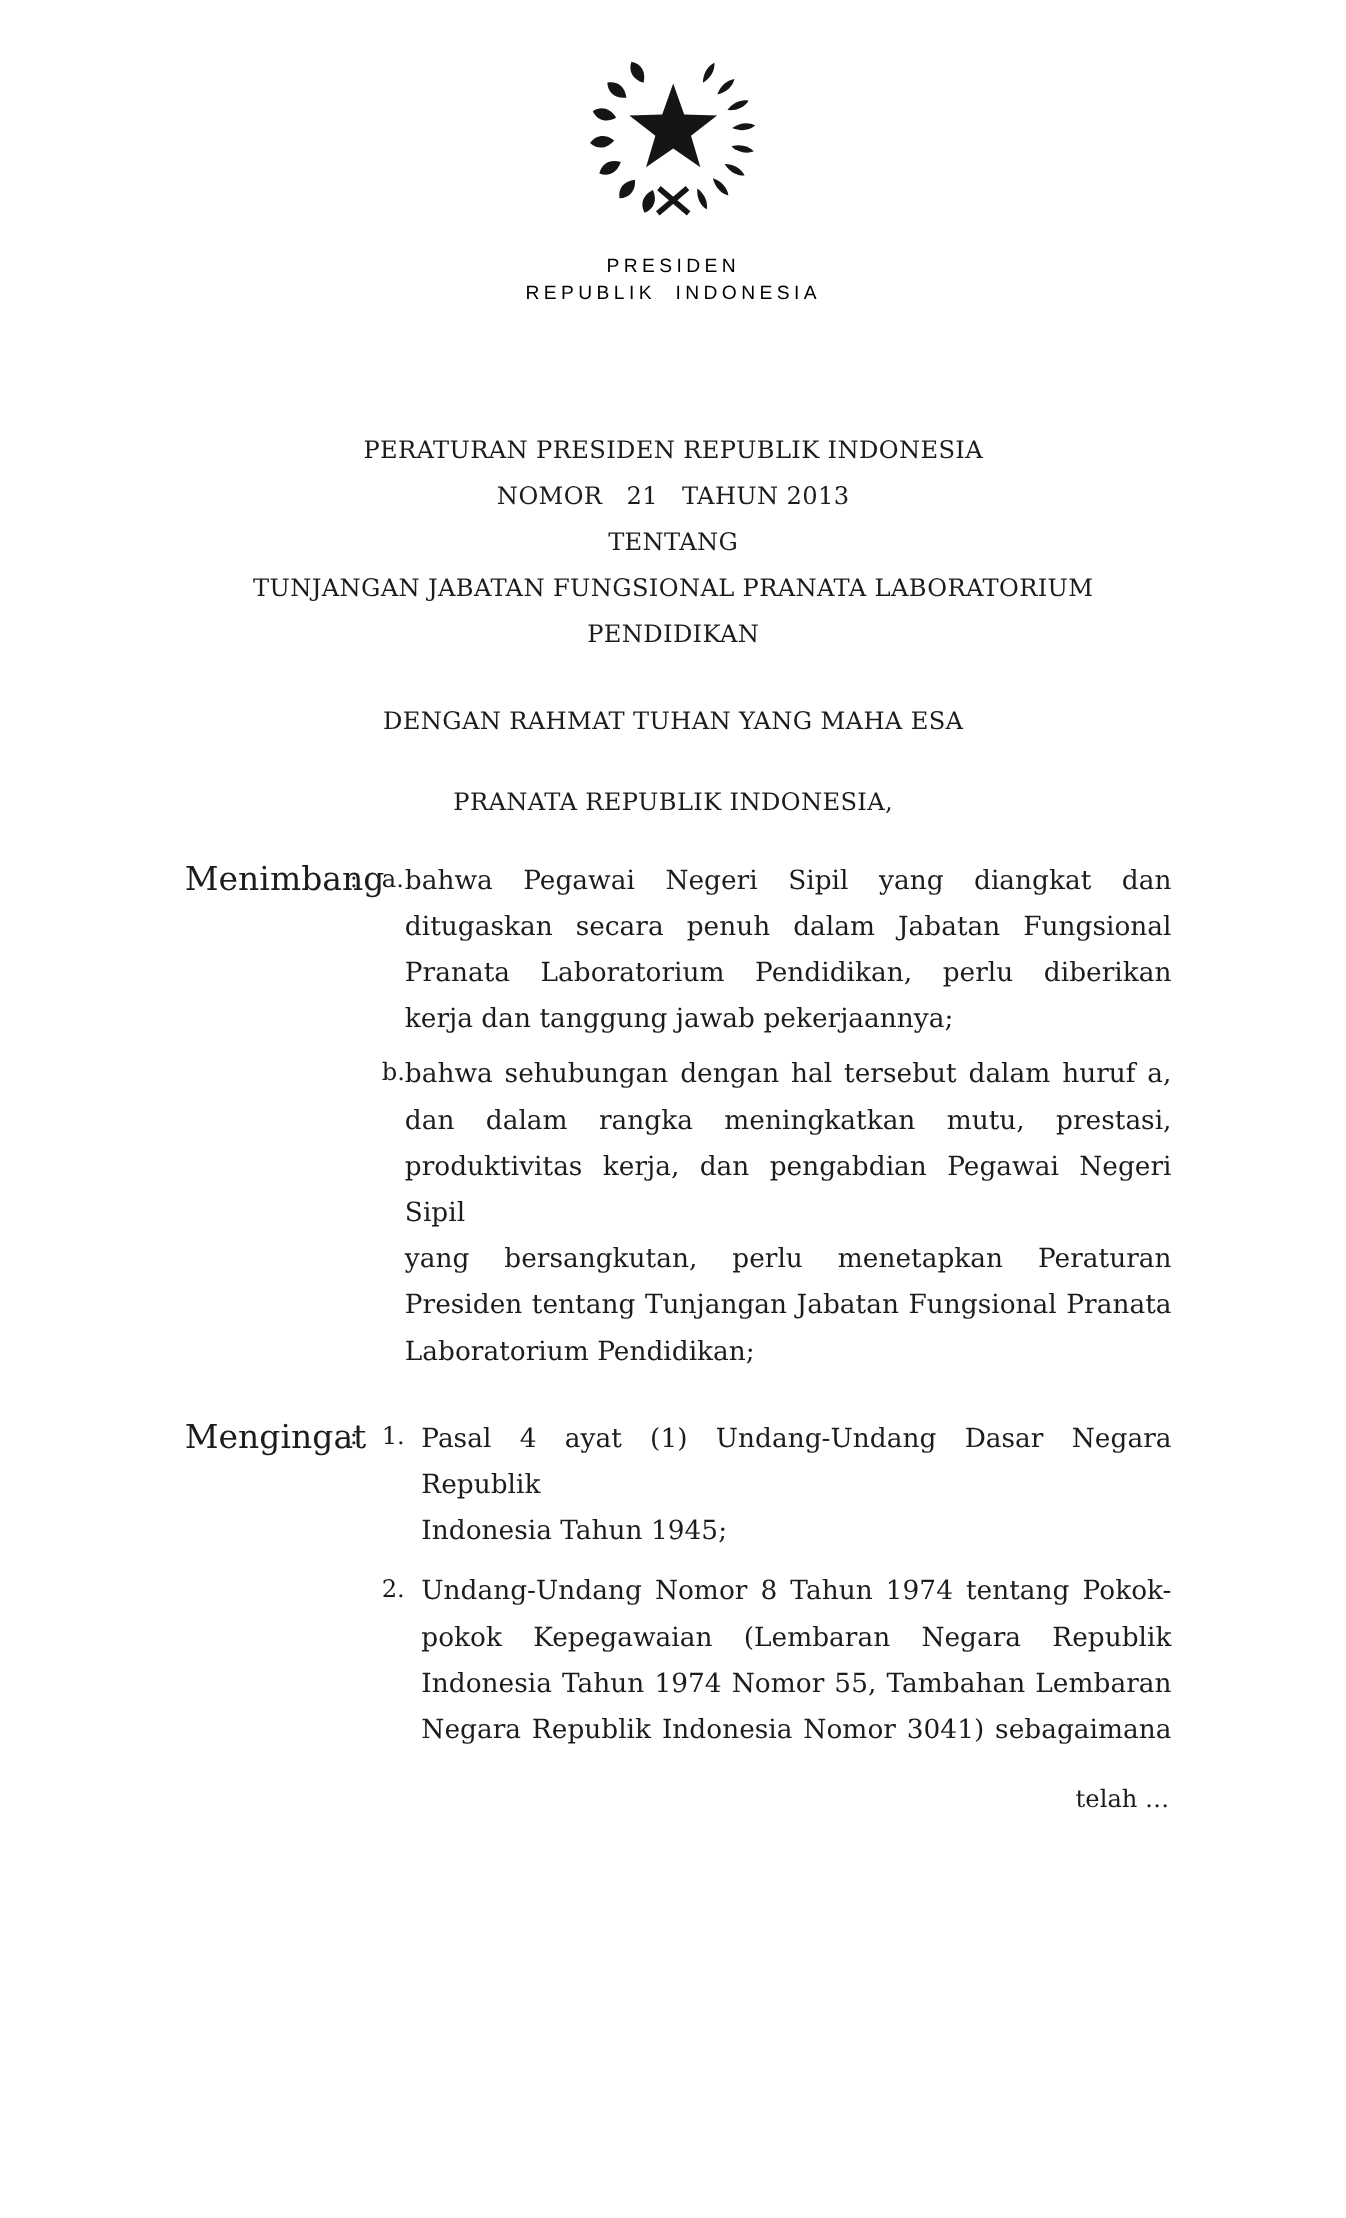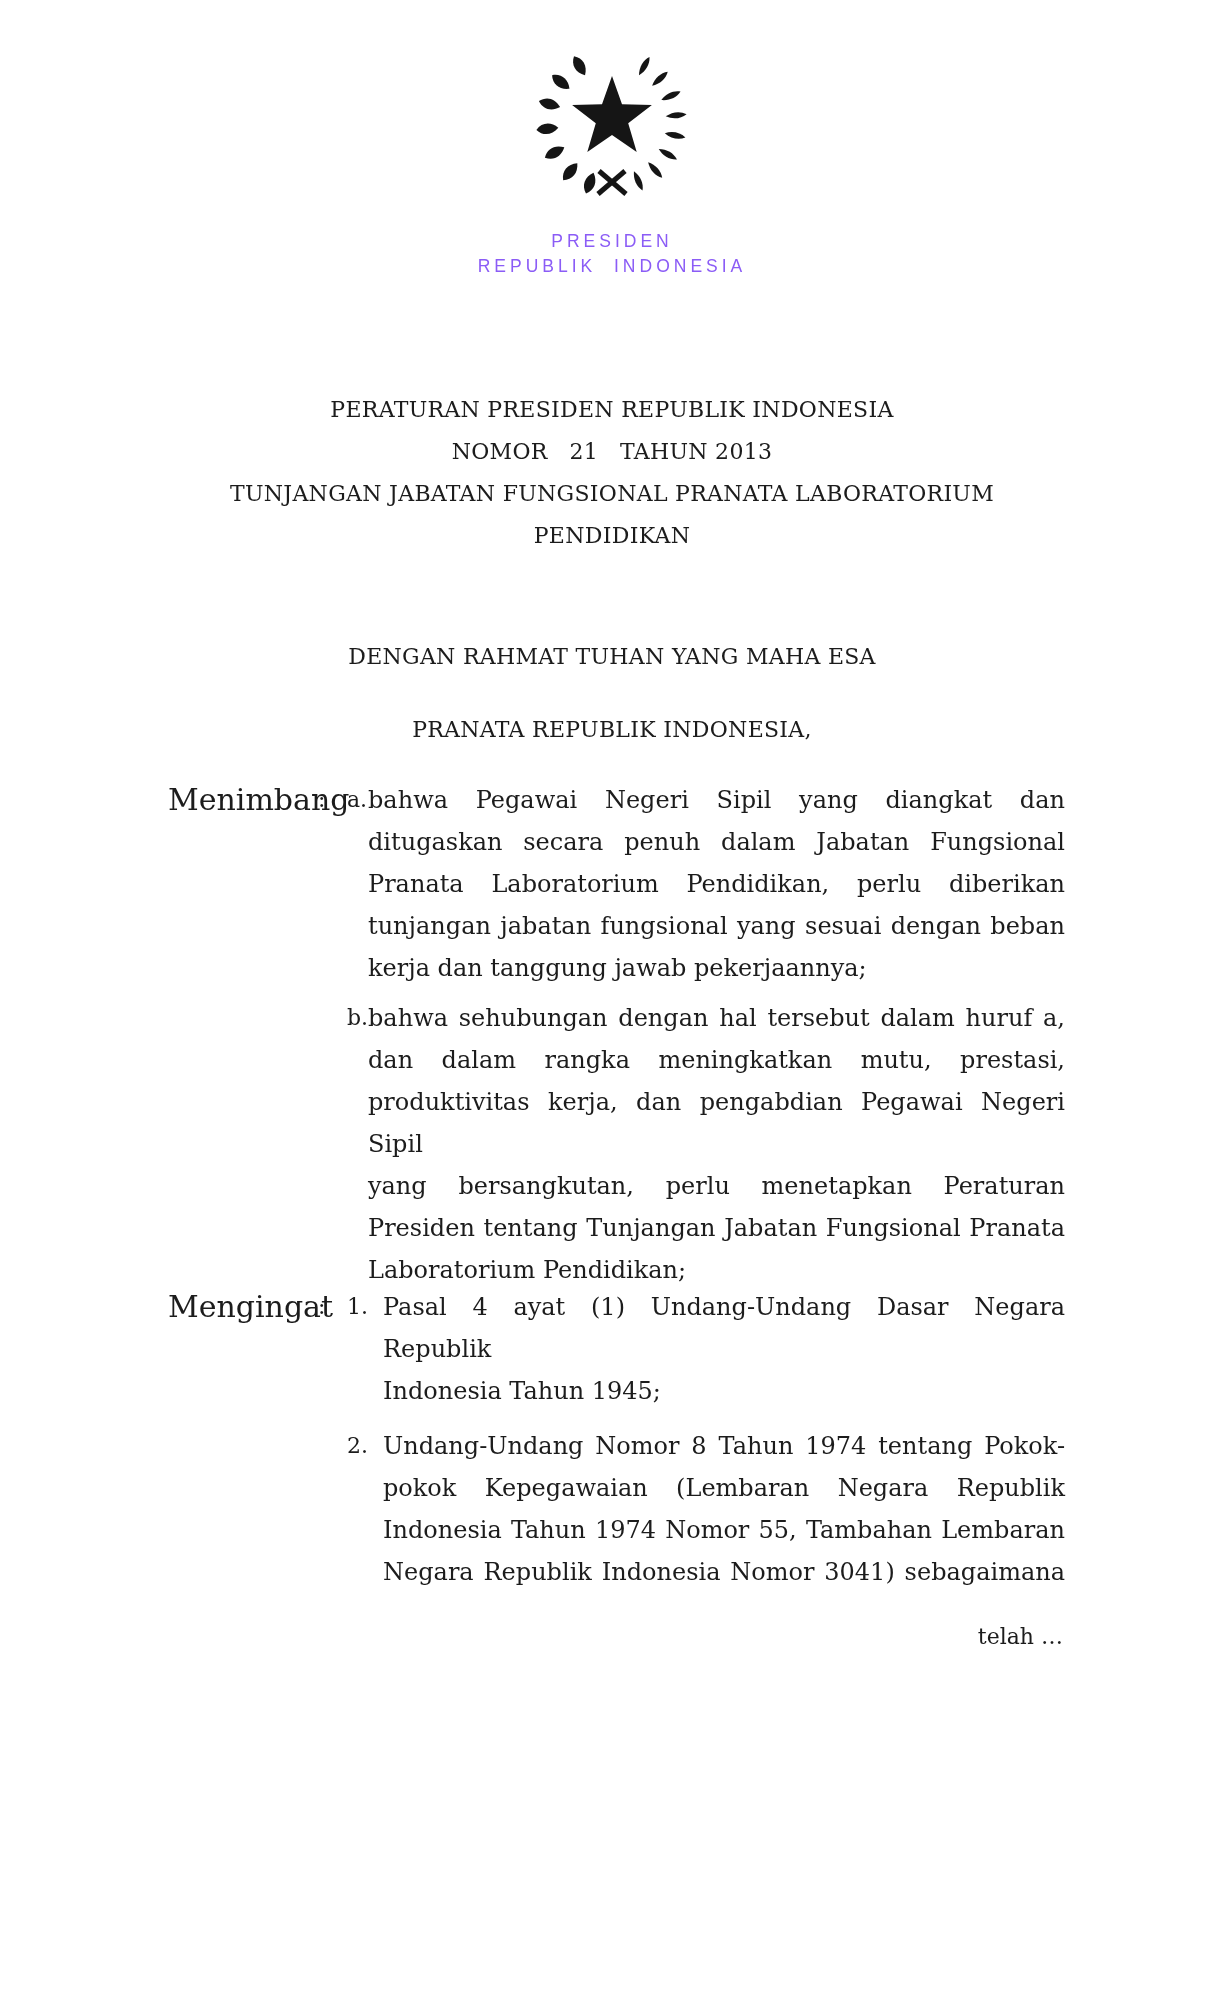--- a/index.html
+++ b/index.html
@@ -12,21 +12,21 @@
     font-family:"DejaVu Serif", serif;
     overflow:hidden;
   }
   
   .seal { position:absolute; left:532px; top:52px; width:160px; height:152px; }
   .letterhead {
     position:absolute; left:0; top:229px; width:1224px;
     text-align:center;
     font-family:"Liberation Sans", sans-serif;
     font-size:17.5px; line-height:25px;
-    letter-spacing:4px; color:#8b5cf6;
+    letter-spacing:4px; color:#000000;
   }
   
   .title-block { position:absolute; left:0; top:389px; width:1224px; text-align:center; }
   .tline { font-size:22px; line-height:42px; letter-spacing:0.3px; }
   .invocation, .authority {
     position:absolute; left:0; width:1224px; text-align:center;
     font-size:22px; line-height:42px; letter-spacing:0.3px;
   }
   .invocation { top:636px; }
   .authority  { top:709px; }
@@ -90,38 +90,38 @@
   </div>
 
   <div class="letterhead">
     <div>PRESIDEN</div>
     <div>REPUBLIK&nbsp; INDONESIA</div>
   </div>
 
   <div class="title-block">
     <div class="tline">PERATURAN PRESIDEN REPUBLIK INDONESIA</div>
     <div class="tline">NOMOR&nbsp;&nbsp; 21&nbsp;&nbsp; TAHUN 2013</div>
+    <div class="tline">TENTANG</div>
     <div class="tline">TUNJANGAN JABATAN FUNGSIONAL PRANATA LABORATORIUM</div>
     <div class="tline">PENDIDIKAN</div>
   </div>
 
   <div class="invocation">DENGAN RAHMAT TUHAN YANG MAHA ESA</div>
   <div class="authority">PRANATA REPUBLIK INDONESIA,</div>
 
   <section class="clause" style="top:779px;">
     <span class="label">Menimbang</span>
     <span class="colon">:</span>
     <div class="items items-alpha">
       <div class="item">
         <span class="marker">a.</span>
         <div class="content">
           <div class="ln j">bahwa Pegawai Negeri Sipil yang diangkat dan</div>
           <div class="ln j">ditugaskan secara penuh dalam Jabatan Fungsional</div>
           <div class="ln j">Pranata Laboratorium Pendidikan, perlu diberikan</div>
-          <div class="ln j">tunjangan jabatan fungsional yang sesuai dengan beban</div>
           <div class="ln l">kerja dan tanggung jawab pekerjaannya;</div>
         </div>
       </div>
       <div class="item gap-a">
         <span class="marker">b.</span>
         <div class="content">
           <div class="ln j">bahwa sehubungan dengan hal tersebut dalam huruf a,</div>
           <div class="ln j">dan dalam rangka meningkatkan mutu, prestasi,</div>
           <div class="ln j">produktivitas kerja, dan pengabdian Pegawai Negeri Sipil</div>
           <div class="ln j">yang bersangkutan, perlu menetapkan Peraturan</div>

